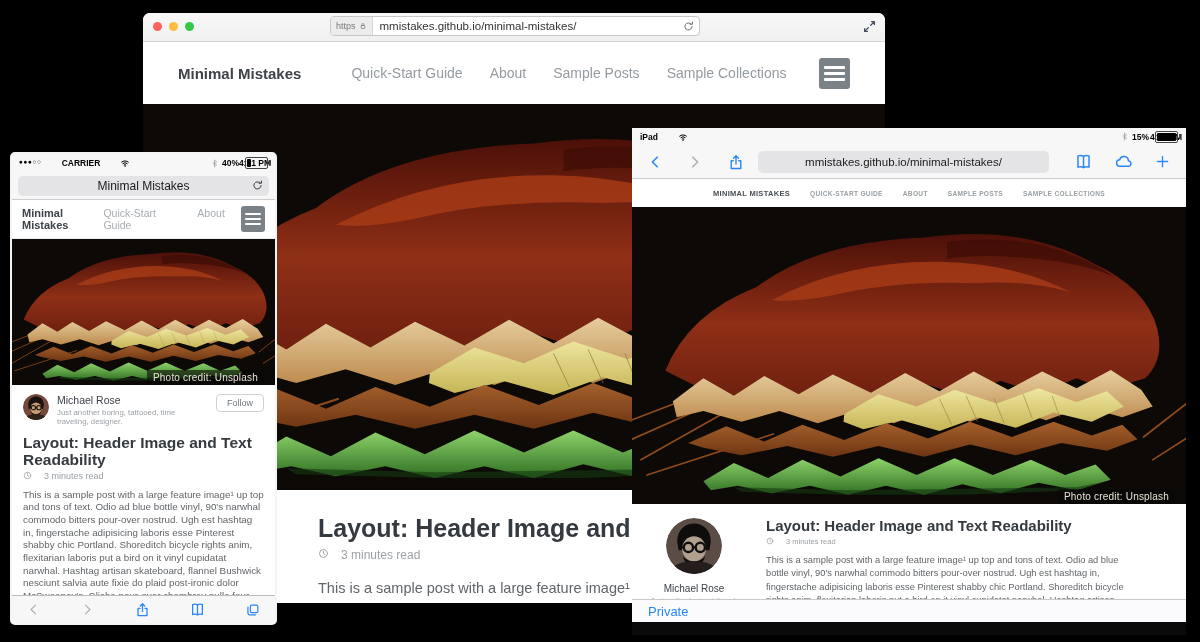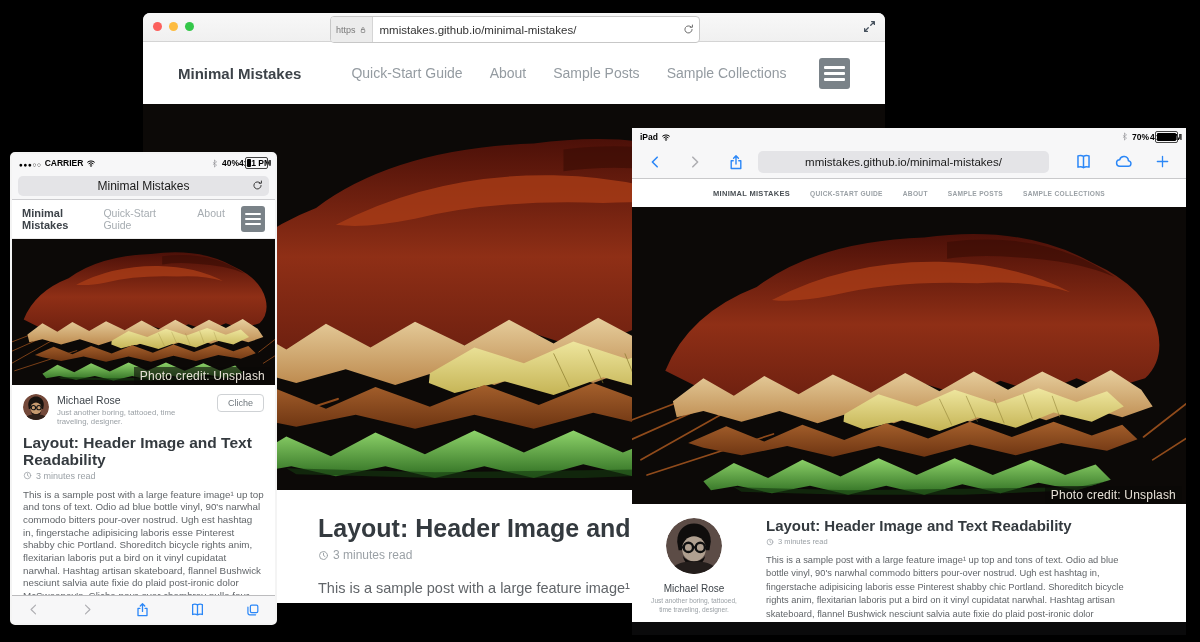--- a/index.html
+++ b/index.html
@@ -4,55 +4,55 @@
 <style>
   html,body{margin:0;padding:0}
   body{width:1200px;height:642px;background:#000;position:relative;overflow:hidden;
        font-family:"Liberation Sans","DejaVu Sans",sans-serif;-webkit-font-smoothing:antialiased}
   .win{position:absolute;background:#fff;overflow:hidden}
 
   
   .ic{fill:none;stroke:currentColor;stroke-width:1.4;stroke-linecap:round;stroke-linejoin:round;display:block}
   .hero{position:relative;background:#0c0907}
   .hero svg{display:block;width:100%;height:100%}
-  .credit{position:absolute;right:4px;bottom:0;background:rgba(10,8,6,.6);color:#e8e2d8;font-size:12px;padding:2px 6px;letter-spacing:.2px}
+  .credit{position:absolute;right:11px;bottom:0;background:rgba(10,8,6,.6);color:#e8e2d8;font-size:10px;padding:2px 6px;letter-spacing:.2px}
   .brand{font-weight:bold;color:#3d4349}
-  .meta{display:flex;align-items:center;gap:4px;color:#9ba1a6}
+  .meta{display:flex;gap:12px;color:#9ba1a6}
   .burger{background:#7a8288;border-radius:3px;display:flex;flex-direction:column;justify-content:center;gap:3px;padding:0 5px;box-sizing:border-box;cursor:pointer}
   .burger i{display:block;height:3px;background:#fff;border-radius:1px}
   .batt{width:19px;height:8px;border:1px solid #444;border-radius:2px;padding:1px;position:relative;margin-left:3px}
   .batt::after{content:"";position:absolute;right:-4px;top:2px;width:2px;height:5px;background:#444;border-radius:0 1px 1px 0}
   .batt i{display:block;height:100%;background:#000;border-radius:1px}
   .avatar{border-radius:50%;overflow:hidden;flex:none}
   .avatar svg{display:block;width:100%;height:100%}
 
   
   #desktop{left:143px;top:13px;width:742px;height:590px;border-radius:7px 7px 0 0;z-index:1;box-shadow:0 12px 34px rgba(0,0,0,.65)}
   .dt-titlebar{height:28px;background:linear-gradient(#f8f8f8,#f0f0f0);border-bottom:1px solid #d4d4d4;position:relative}
   .lights{position:absolute;left:10px;top:9px;display:flex;gap:7px}
   .light{width:9px;height:9px;border-radius:50%}
-  .dt-url{position:absolute;left:187px;top:3px;width:370px;height:27px;background:#fff;border:1px solid #c7c7c7;border-radius:4px;display:flex;align-items:center;font-size:11.5px;color:#333;box-sizing:border-box}
+  .dt-url{position:absolute;left:187px;top:3px;width:370px;height:20px;background:#fff;border:1px solid #c7c7c7;border-radius:4px;display:flex;align-items:center;font-size:11.5px;color:#333;box-sizing:border-box}
   .chip{background:#ececec;border-right:1px solid #d5d5d5;border-radius:3px 0 0 3px;height:100%;display:flex;align-items:center;gap:3px;padding:0 5px;font-size:9px;color:#7a7a7a}
   .dt-url .url{flex:1;padding-left:7px;white-space:nowrap;overflow:hidden}
   .dt-url .rld{color:#666;margin-right:5px}
   .expand{position:absolute;right:9px;top:7px;color:#47525e}
   .dt-nav{height:62px;background:#fff;display:flex;align-items:center;padding:0 35px}
   .dt-nav .brand{font-size:15px}
   .dt-nav .links{display:flex;gap:27px;margin-left:50px;font-size:14px;color:#949ba1}
   .dt-nav .burger{margin-left:auto;width:31px;height:31px}
   #desktop .hero{height:386px}
   .dt-content{padding:18px 40px 0 175px}
   .dt-title{font-size:25px;line-height:28px;color:#343a3f;margin:6px 0 6px;font-weight:bold}
   .dt-content .meta{font-size:12px}
   .dt-body{margin-top:15px;font-size:14.5px;line-height:22px;color:#616569}
 
   
   #iphone{left:10px;top:152px;width:267px;height:473px;border:2px solid #f4f4f4;border-radius:5px;z-index:3;box-sizing:border-box;display:flex;flex-direction:column}
   .ip-status{height:18px;background:#f7f7f8;display:flex;align-items:center;padding:0 7px;font-size:8.5px;font-weight:bold;color:#000;position:relative}
-  .st-l{display:flex;align-items:flex-end;gap:3px}
+  .st-l{display:flex;align-items:flex-start;gap:20px}
   .st-c{position:absolute;left:0;right:4px;text-align:right;font-weight:bold}
   .st-r{margin-left:auto;display:flex;align-items:center;gap:3px}
   .dots{font-size:6.5px;letter-spacing:.6px;position:relative;top:-.5px}
   .ip-urlrow{height:27px;background:#f7f7f8;display:flex;align-items:center;padding:0 6px;border-bottom:1px solid #cccccf}
   .ip-field{flex:1;height:20px;background:#e4e4e7;border-radius:5px;display:flex;align-items:center;justify-content:center;position:relative;font-size:12px;color:#1a1a1a}
   .ip-field .rld{position:absolute;right:6px;color:#333}
   .ip-nav{height:38px;display:flex;align-items:center;padding:0 10px;background:#fff;border-bottom:1px solid #ededed}
   .ip-nav .brand{font-size:11px}
   .ip-nav .links{display:flex;gap:24px;margin-left:auto;margin-right:16px;font-size:10.5px;color:#a6acb1}
   .ip-nav .burger{width:26px;height:26px;gap:2.5px;padding:0 4px}
@@ -320,21 +320,21 @@
     <div class="author-row">
       <span class="avatar">
         <svg viewBox="0 0 40 40">
             <use href="#avatarart"></use>
           </svg>
       </span>
       <span>
         <div class="a-name">Michael Rose</div>
         <div class="a-bio">Just another boring, tattooed, time traveling, designer.</div>
       </span>
-      <span class="follow">Cliche</span>
+      <span class="follow">Follow</span>
     </div>
     <div class="ip-title">Layout: Header Image and Text Readability</div>
     <div class="meta">
       <svg class="ic" viewBox="0 0 16 16" style="width:9px;height:9px">
           <use href="#i-clock"></use>
         </svg>
       <span>3 minutes read</span>
     </div>
     <div class="ip-body">This is a sample post with a large feature image¹ up top and tons of text. Odio ad blue bottle vinyl, 90's narwhal commodo bitters pour-over nostrud. Ugh est hashtag in, fingerstache adipisicing laboris esse Pinterest shabby chic Portland. Shoreditch bicycle rights anim, flexitarian laboris put a bird on it vinyl cupidatat narwhal. Hashtag artisan skateboard, flannel Bushwick nesciunt salvia aute fixie do plaid post-ironic dolor McSweeney's. Cliche pour-over chambray nulla four loko skateboard sapiente hashtag.</div>
 
@@ -365,21 +365,21 @@
       <span>iPad</span>
       <svg class="ic" viewBox="0 0 16 16" style="width:10px;height:10px;stroke-width:1.6">
           <use href="#i-wifi"></use>
         </svg>
     </span>
     <span class="st-c">4:21 PM</span>
     <span class="st-r">
       <svg class="ic" viewBox="0 0 16 16" style="width:8px;height:9px;stroke-width:1.2;color:#8e8e93">
           <use href="#i-bt"></use>
         </svg>
-      <span>70%</span>
+      <span>15%</span>
       <span class="batt">
           <i style="width:100%"></i>
         </span>
     </span>
   </div>
 
   <div class="pad-toolbar">
     <svg class="ic tb-blue nav-ic" viewBox="0 0 16 16" style="width:14px;height:14px;stroke-width:1.8">
         <use href="#i-chev"></use>
       </svg>
@@ -433,14 +433,17 @@
       <div class="meta">
         <svg class="ic" viewBox="0 0 16 16" style="width:8px;height:8px">
             <use href="#i-clock"></use>
           </svg>
         <span>3 minutes read</span>
       </div>
       <div class="pad-body">This is a sample post with a large feature image¹ up top and tons of text. Odio ad blue bottle vinyl, 90's narwhal commodo bitters pour-over nostrud. Ugh est hashtag in, fingerstache adipisicing laboris esse Pinterest shabby chic Portland. Shoreditch bicycle rights anim, flexitarian laboris put a bird on it vinyl cupidatat narwhal. Hashtag artisan skateboard, flannel Bushwick nesciunt salvia aute fixie do plaid post-ironic dolor McSweeney's. Cliche pour-over chambray nulla four loko skateboard sapiente hashtag.</div>
     </div>
   </div>
 
+  <div class="private">
+    <span>Private</span>
+  </div>
   <div class="bezel"></div>
 </div>
 
 </body></html>

